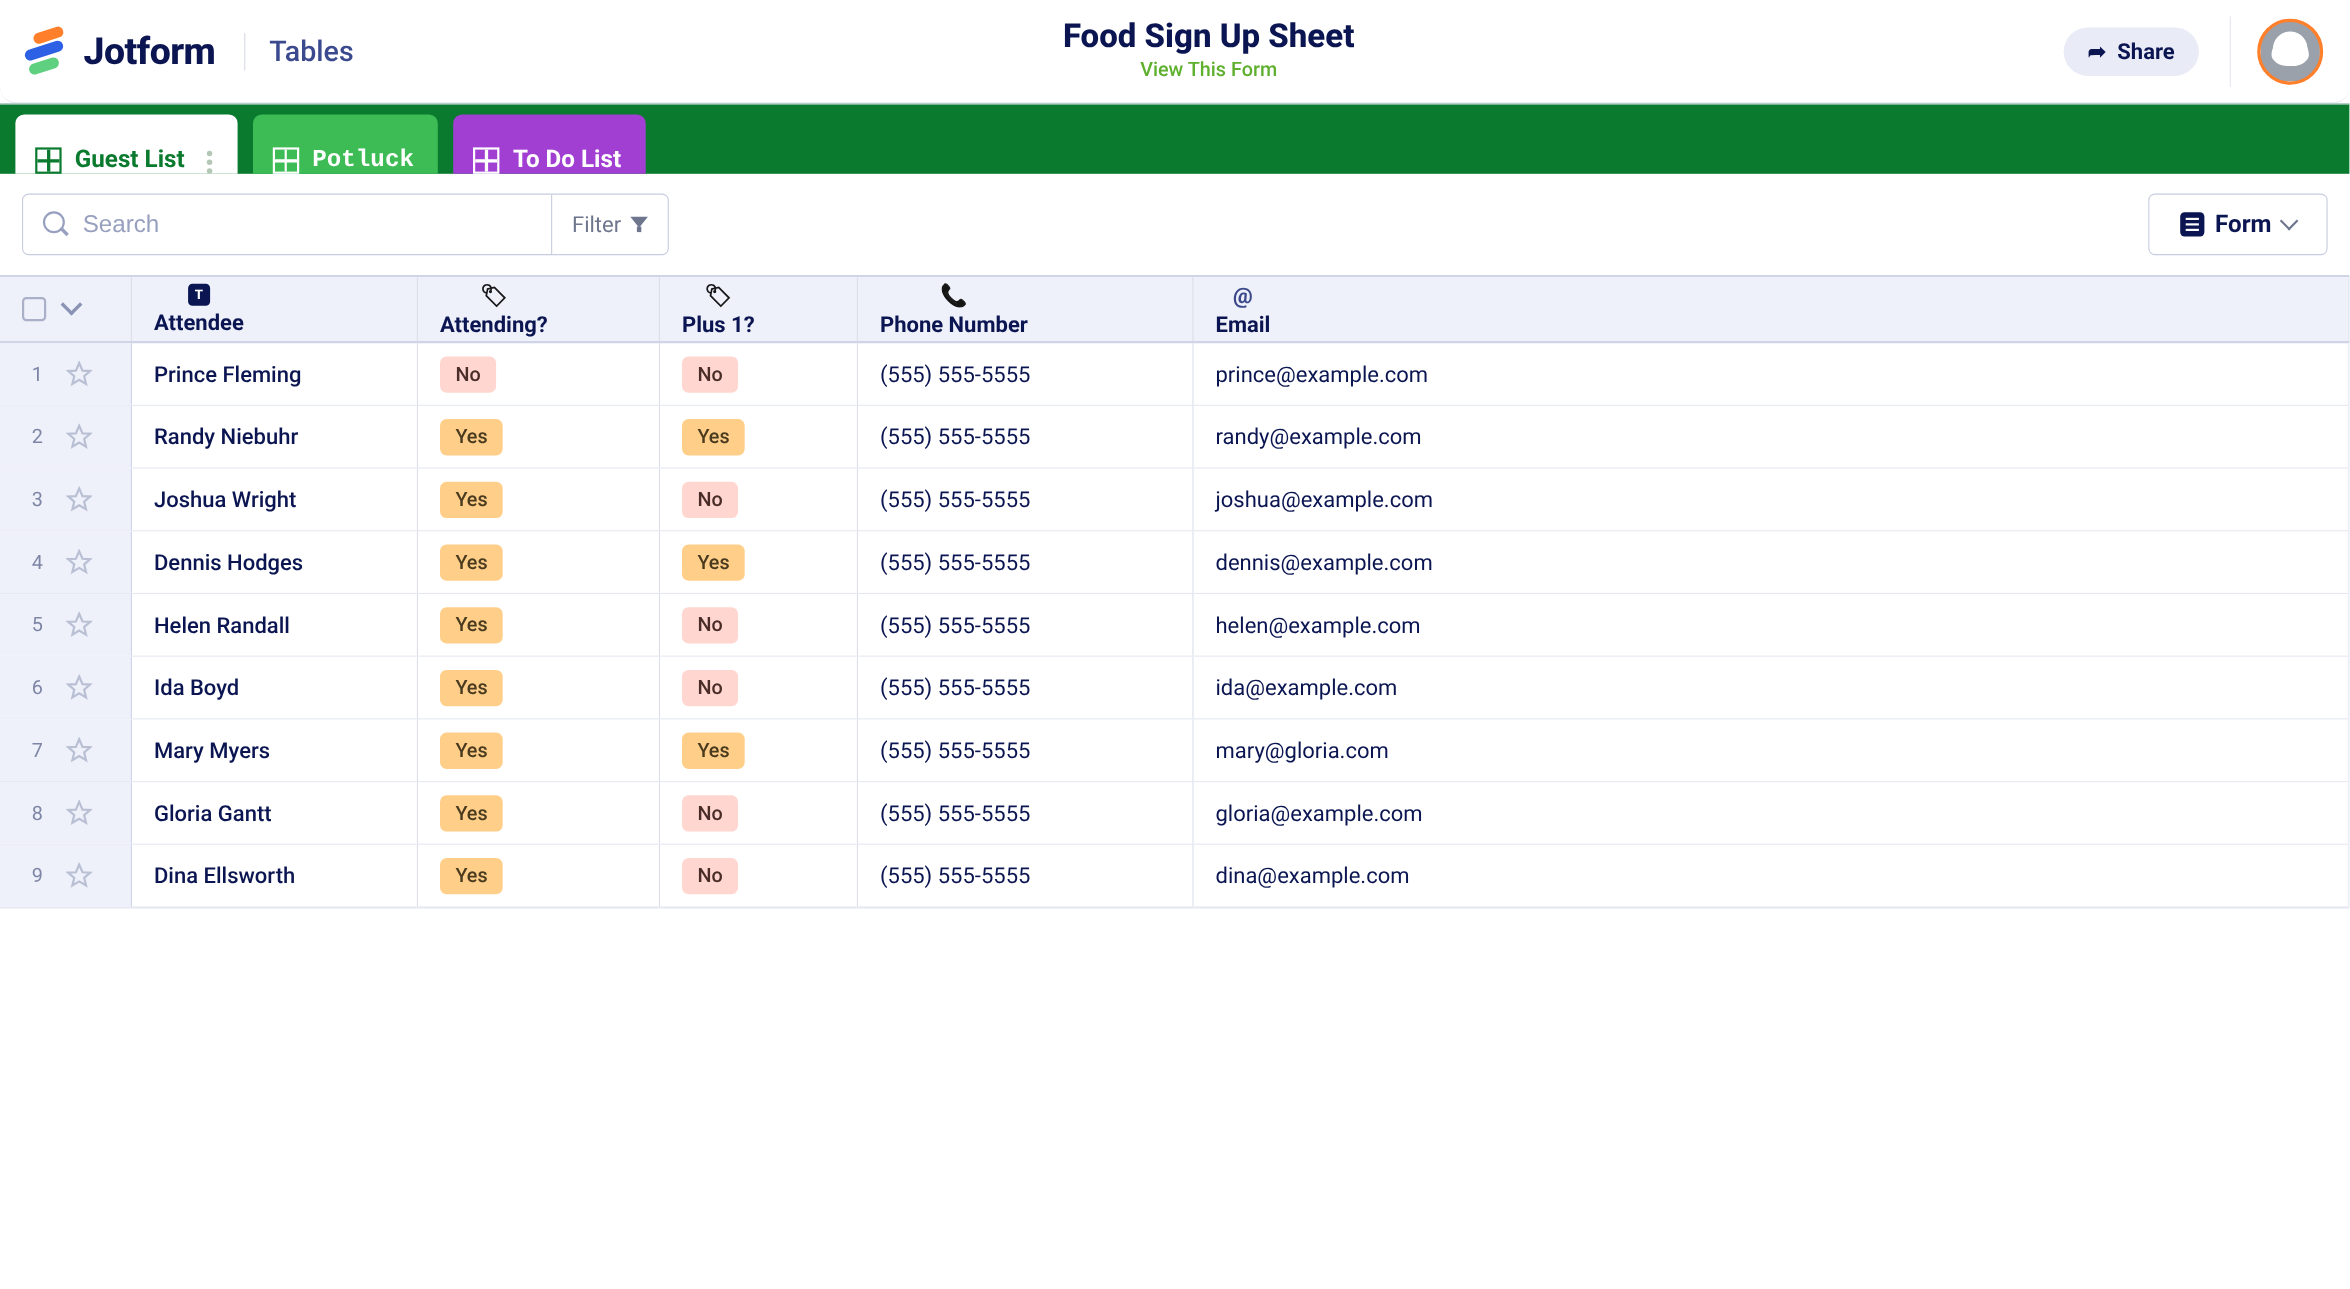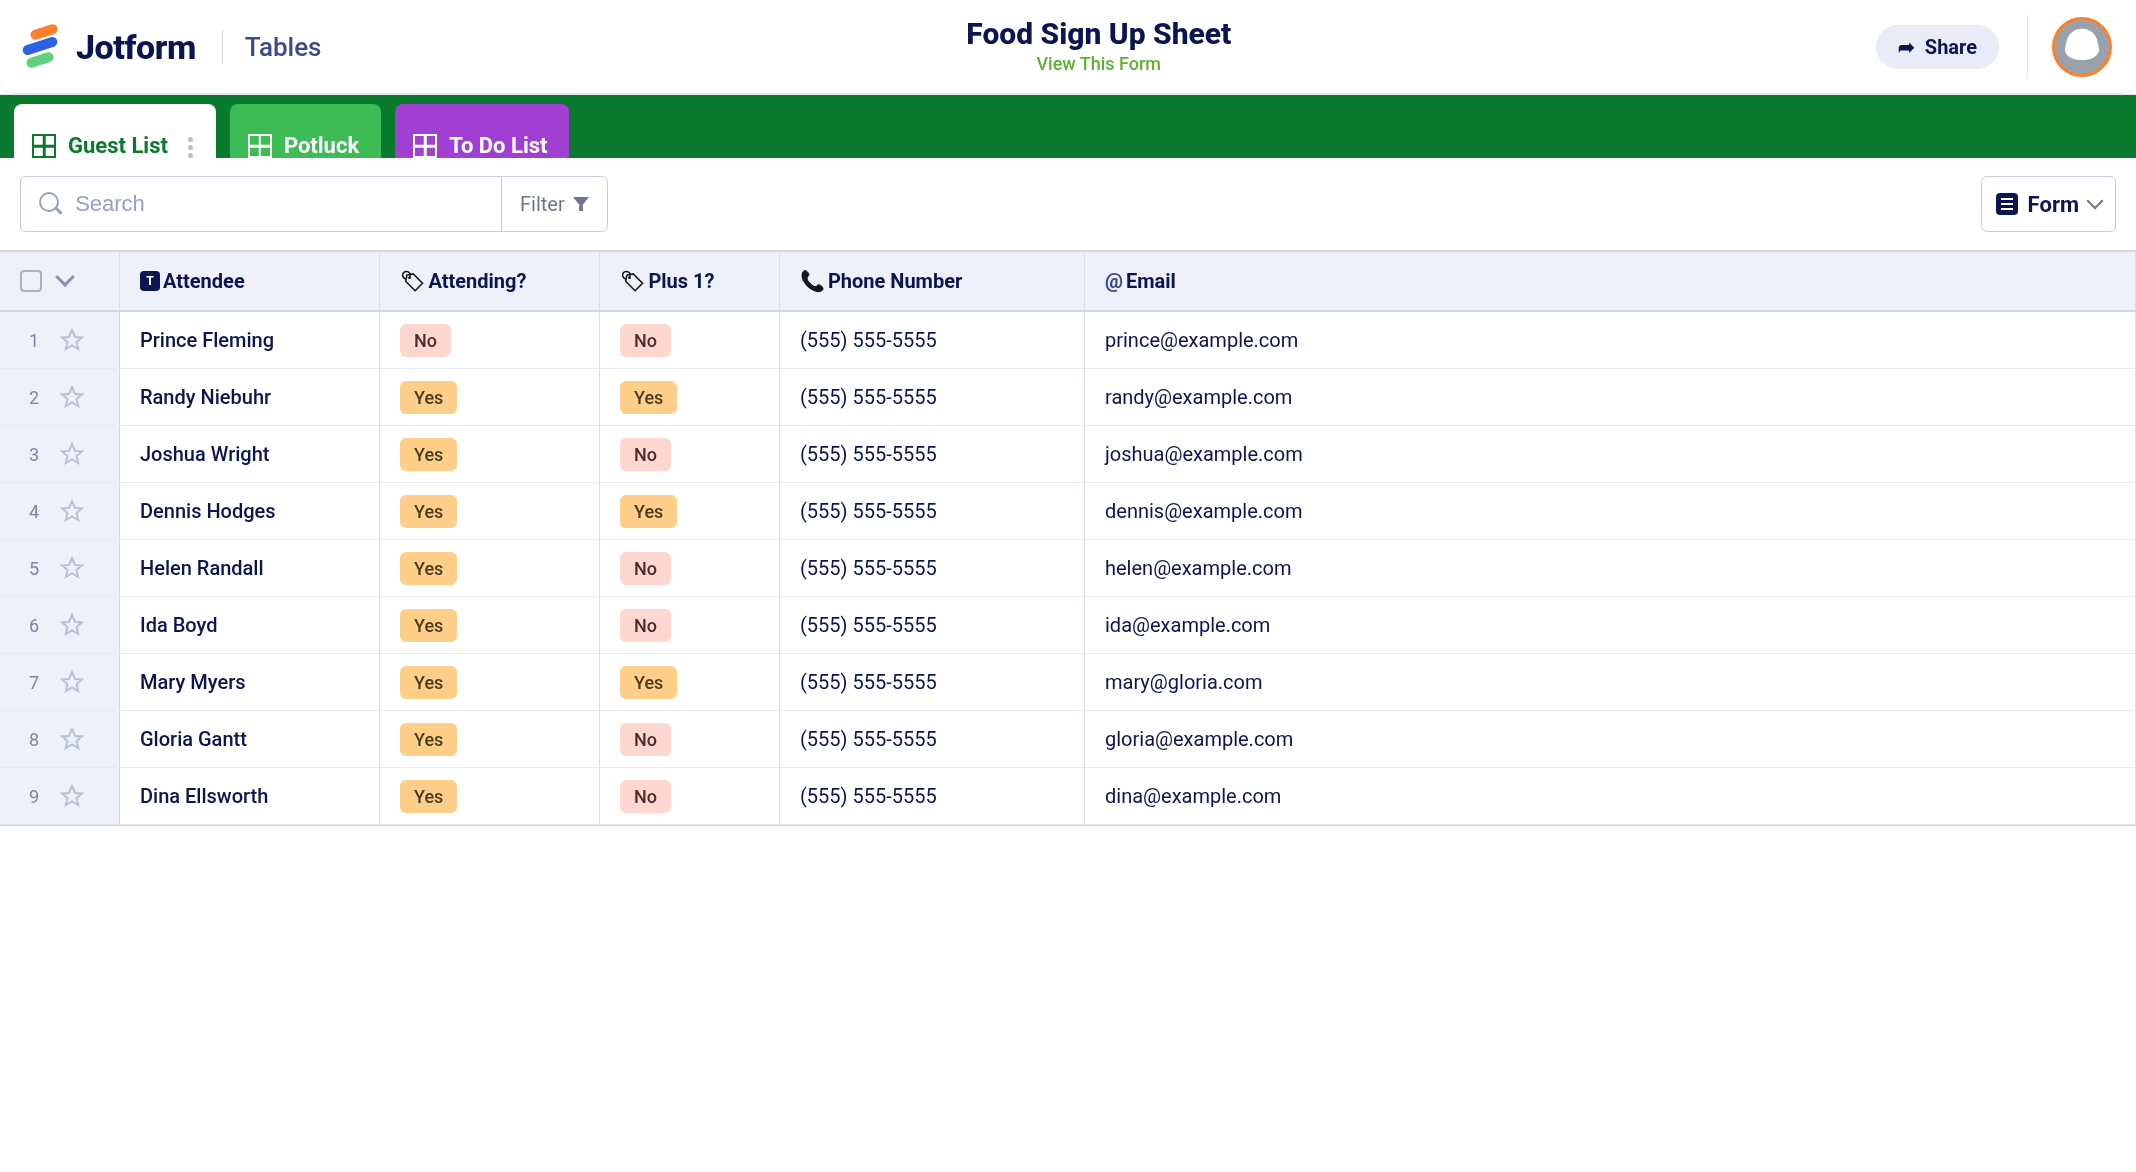--- a/index.html
+++ b/index.html
@@ -79,21 +79,21 @@
 .tab .grid-ico {
   width: 24px; height: 24px; display: inline-block;
   border: 2.5px solid currentColor; position: relative;
 }
 .tab .grid-ico::before, .tab .grid-ico::after {
   content: ""; position: absolute; background: currentColor;
 }
 .tab .grid-ico::before { left: 0; right: 0; top: 50%; height: 2.5px; transform: translateY(-50%); }
 .tab .grid-ico::after  { top: 0; bottom: 0; left: 50%; width: 2.5px; transform: translateX(-50%); }
 .tab.active { background: #fff; color: #0a7a2e; }
-.tab.potluck { background: #3dbb54; color: #fff; }
+.tab.potluck { background: #3dbb54; color: #fff; font-family: Liberation Mono, monospace; }
 .tab.todo    { background: #a23fd3; color: #fff; }
 .tab .more {
   width: 6px; display: inline-flex; flex-direction: column; gap: 3px; margin-left: 8px;
 }
 .tab .more span { display: block; width: 5px; height: 5px; background: #b9c2b4; border-radius: 50%; }
 .tab.active .more span { background: #b4c7b4; }
 
 
 .toolbar {
   display: flex; align-items: center; padding: 18px 20px; gap: 0;
@@ -138,21 +138,21 @@
 }
 .funnel::after {
   content: ""; position: absolute; left: 6px; top: 9px; width: 4px; height: 5px; background: currentColor;
 }
 
 .toolbar-spacer { flex: 1; }
 
 .view-btn {
   display: flex; align-items: center; gap: 10px;
   border: 1.5px solid #c7ccde; border-radius: 6px;
-  height: 56px; padding: 0 14px; cursor: pointer;
+  height: 56px; padding: 0 28px; cursor: pointer;
   color: #0a1551; font-weight: 700; font-size: 22px;
 }
 .view-ico {
   width: 22px; height: 22px; background: #0a1551; border-radius: 4px; position: relative;
 }
 .view-ico::before {
   content: ""; position: absolute; left: 5px; right: 5px; top: 5px; bottom: 5px;
   border-top: 2px solid #fff; border-bottom: 2px solid #fff;
 }
 .view-ico::after {
@@ -182,21 +182,21 @@
   border-right: 1px solid #dcdfeb;
 }
 .hcell.controls { gap: 16px; }
 .checkbox {
   width: 22px; height: 22px; border: 2px solid #aab0c8; border-radius: 4px; cursor: pointer;
 }
 .hdr-chev {
   width: 14px; height: 14px; border-right: 3px solid #8a93b3; border-bottom: 3px solid #8a93b3;
   transform: rotate(45deg); margin-top: -8px;
 }
-.hcell .hlabel { display: flex; align-items: center; gap: 3px; }
+.hcell .hlabel { display: flex; align-items: center; gap: 3px; flex-direction: column; }
 .ico-box {
   width: 20px; height: 20px; border-radius: 4px; background: #0a1551; position: relative;
 }
 .ico-box::after {
   content: "T"; color: #fff; font-size: 12px; font-weight: 800;
   position: absolute; inset: 0; display: flex; align-items: center; justify-content: center;
 }
 .ico-tag, .ico-phone, .ico-at { color: #3c4a8c; font-size: 20px; }
 .ico-tag::before { content: "🏷"; filter: grayscale(1) brightness(0.3); }
 .ico-phone::before { content: "📞"; filter: grayscale(1) brightness(0.3); }

